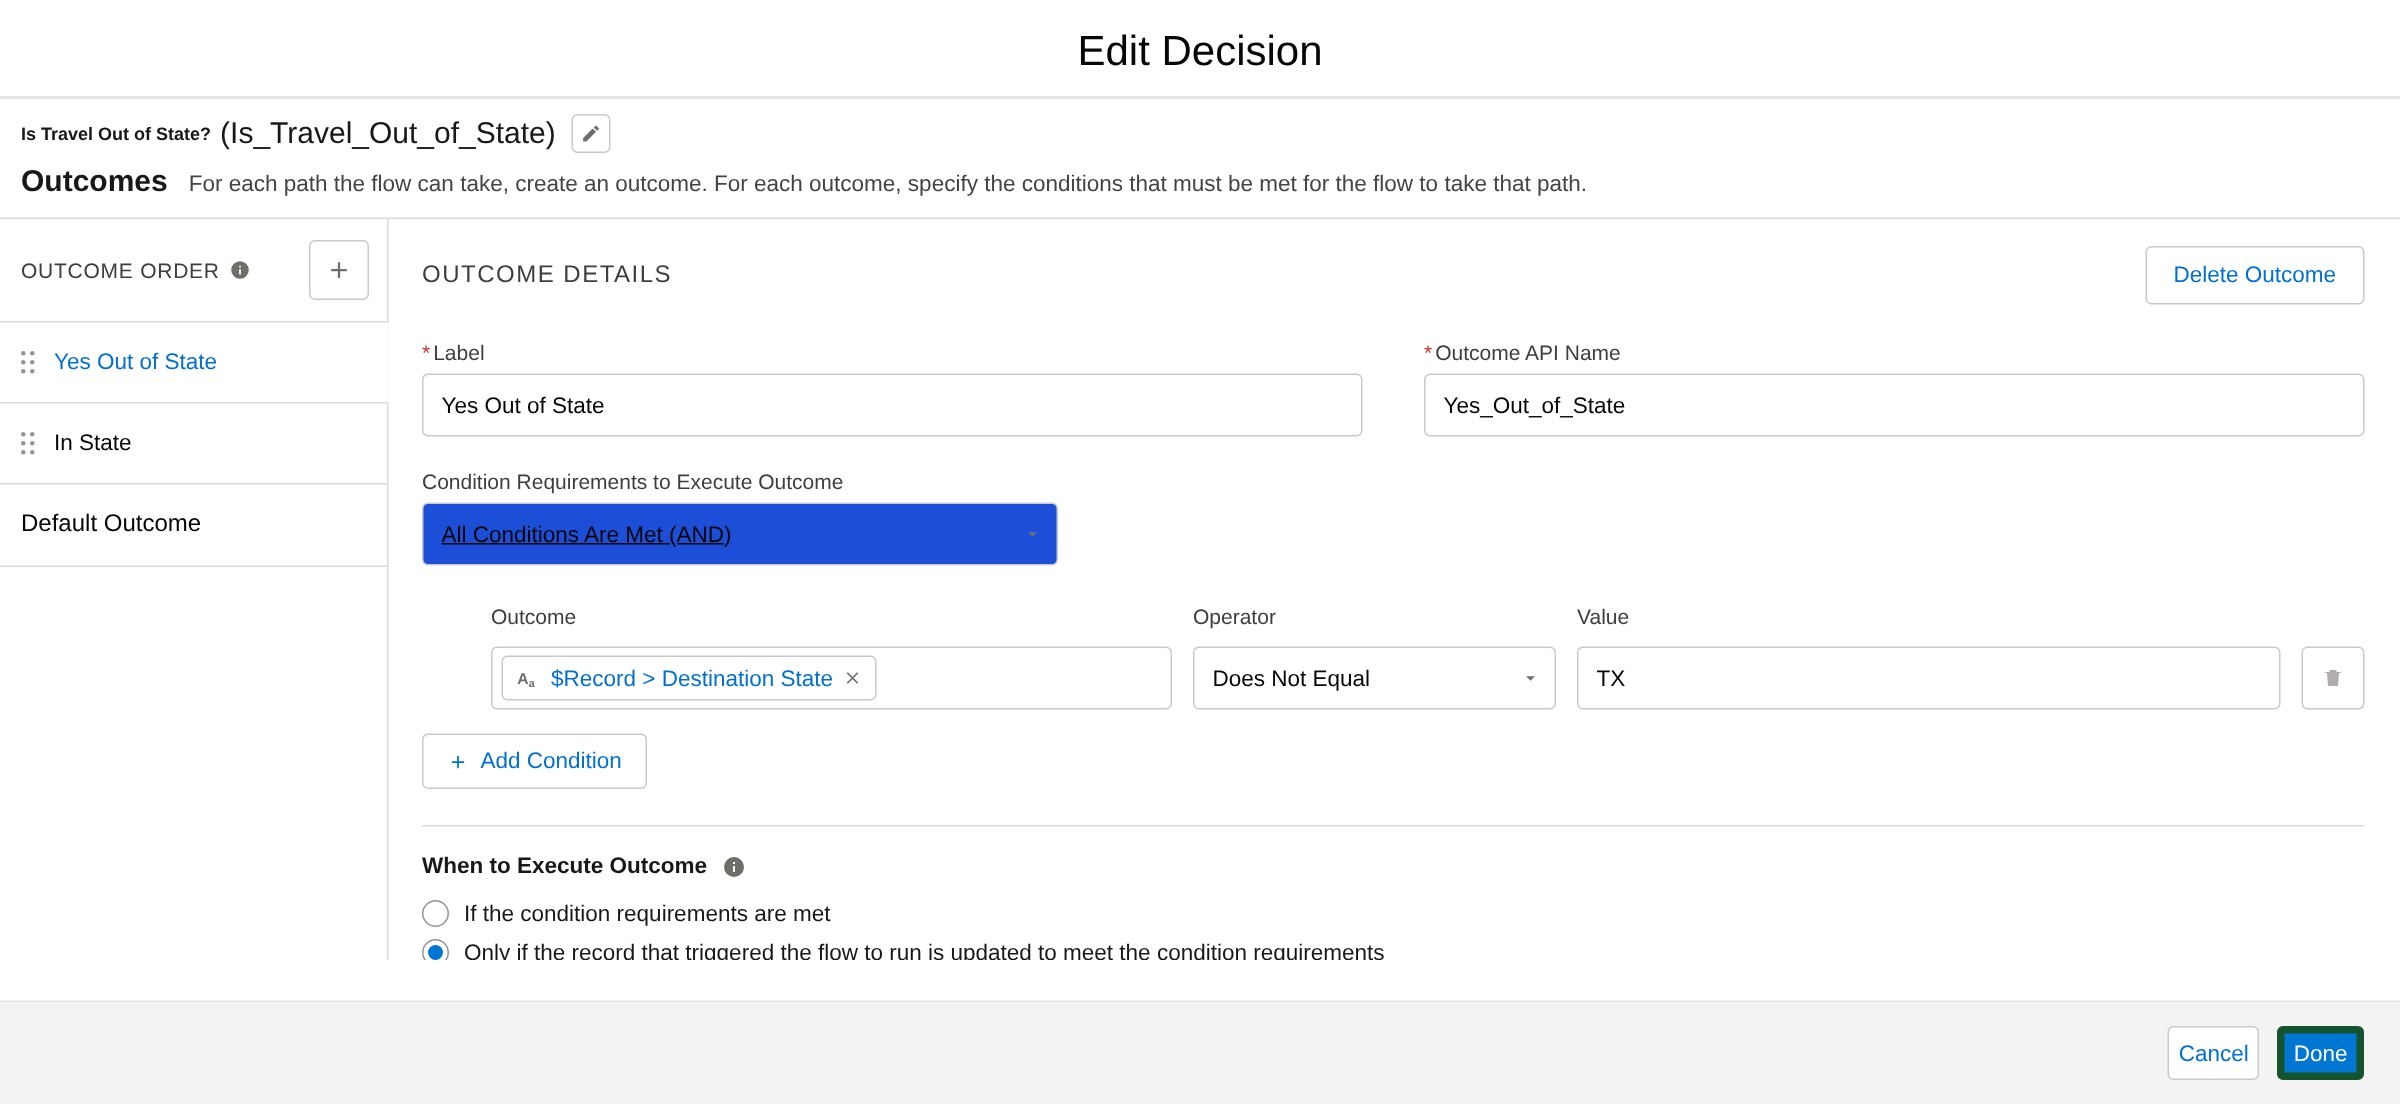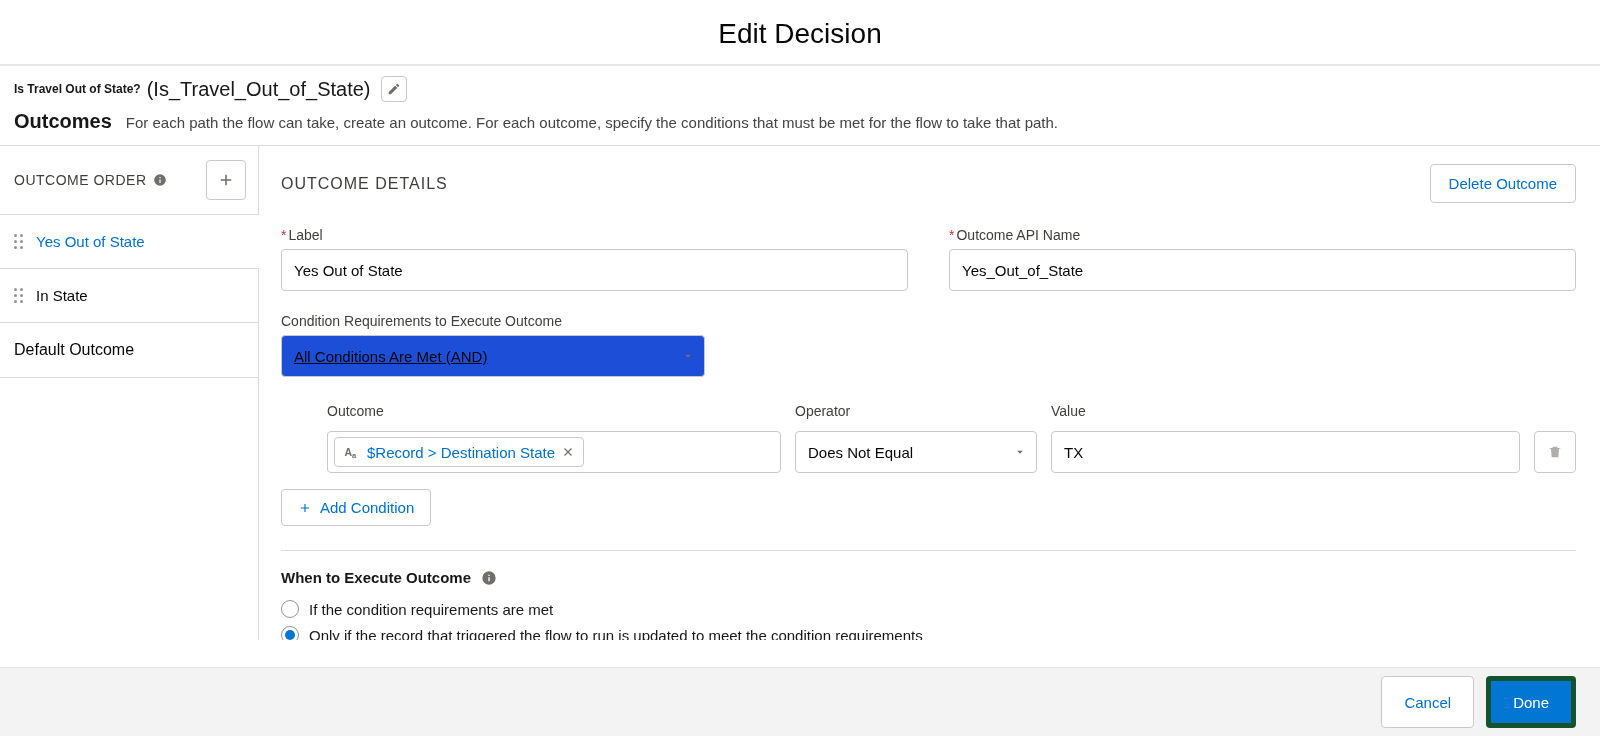--- a/index.html
+++ b/index.html
@@ -76,21 +76,21 @@
 .divider { border: none; border-top: 1px solid #dddbda; margin: 24px 0 18px; }
 
 .when-title { font-size: 15px; font-weight: 700; display: flex; align-items: center; gap: 10px; margin-bottom: 10px; }
 .when-title .info-icon { width: 16px; height: 16px; }
 .radio-row { display: flex; align-items: center; gap: 10px; font-size: 15px; padding: 4px 0; cursor: pointer; }
 .radio { width: 18px; height: 18px; border-radius: 50%; border: 1px solid #969492; display: inline-flex; align-items: center; justify-content: center; }
 .radio.checked::after { content: ""; width: 10px; height: 10px; border-radius: 50%; background: #0176d3; }
 
 .footer-divider { position: absolute; left: 0; right: 0; bottom: 68px; border-top: 1px solid #e5e5e5; }
 .footer { position: absolute; left: 0; right: 0; bottom: 0; height: 68px; background: #f3f3f3; display: flex; justify-content: flex-end; align-items: center; gap: 12px; padding: 0 24px; }
-.btn { height: 52px; padding: 0 22px; border-radius: 4px; font-size: 15px; cursor: pointer; }
+.btn { height: 36px; padding: 0 6px; border-radius: 4px; font-size: 15px; cursor: pointer; }
 .btn-neutral { background: #fff; border: 1px solid #c9c9c9; color: #0070d2; }
 .btn-brand { background: #0176d3; border: 5px solid #14532d; color: #fff; }
 </style>
 </head>
 <body>
 
 <div class="modal-title">Edit Decision</div>
 
 <div class="header-row">
   <span class="decision-name">Is Travel Out of State?</span>

